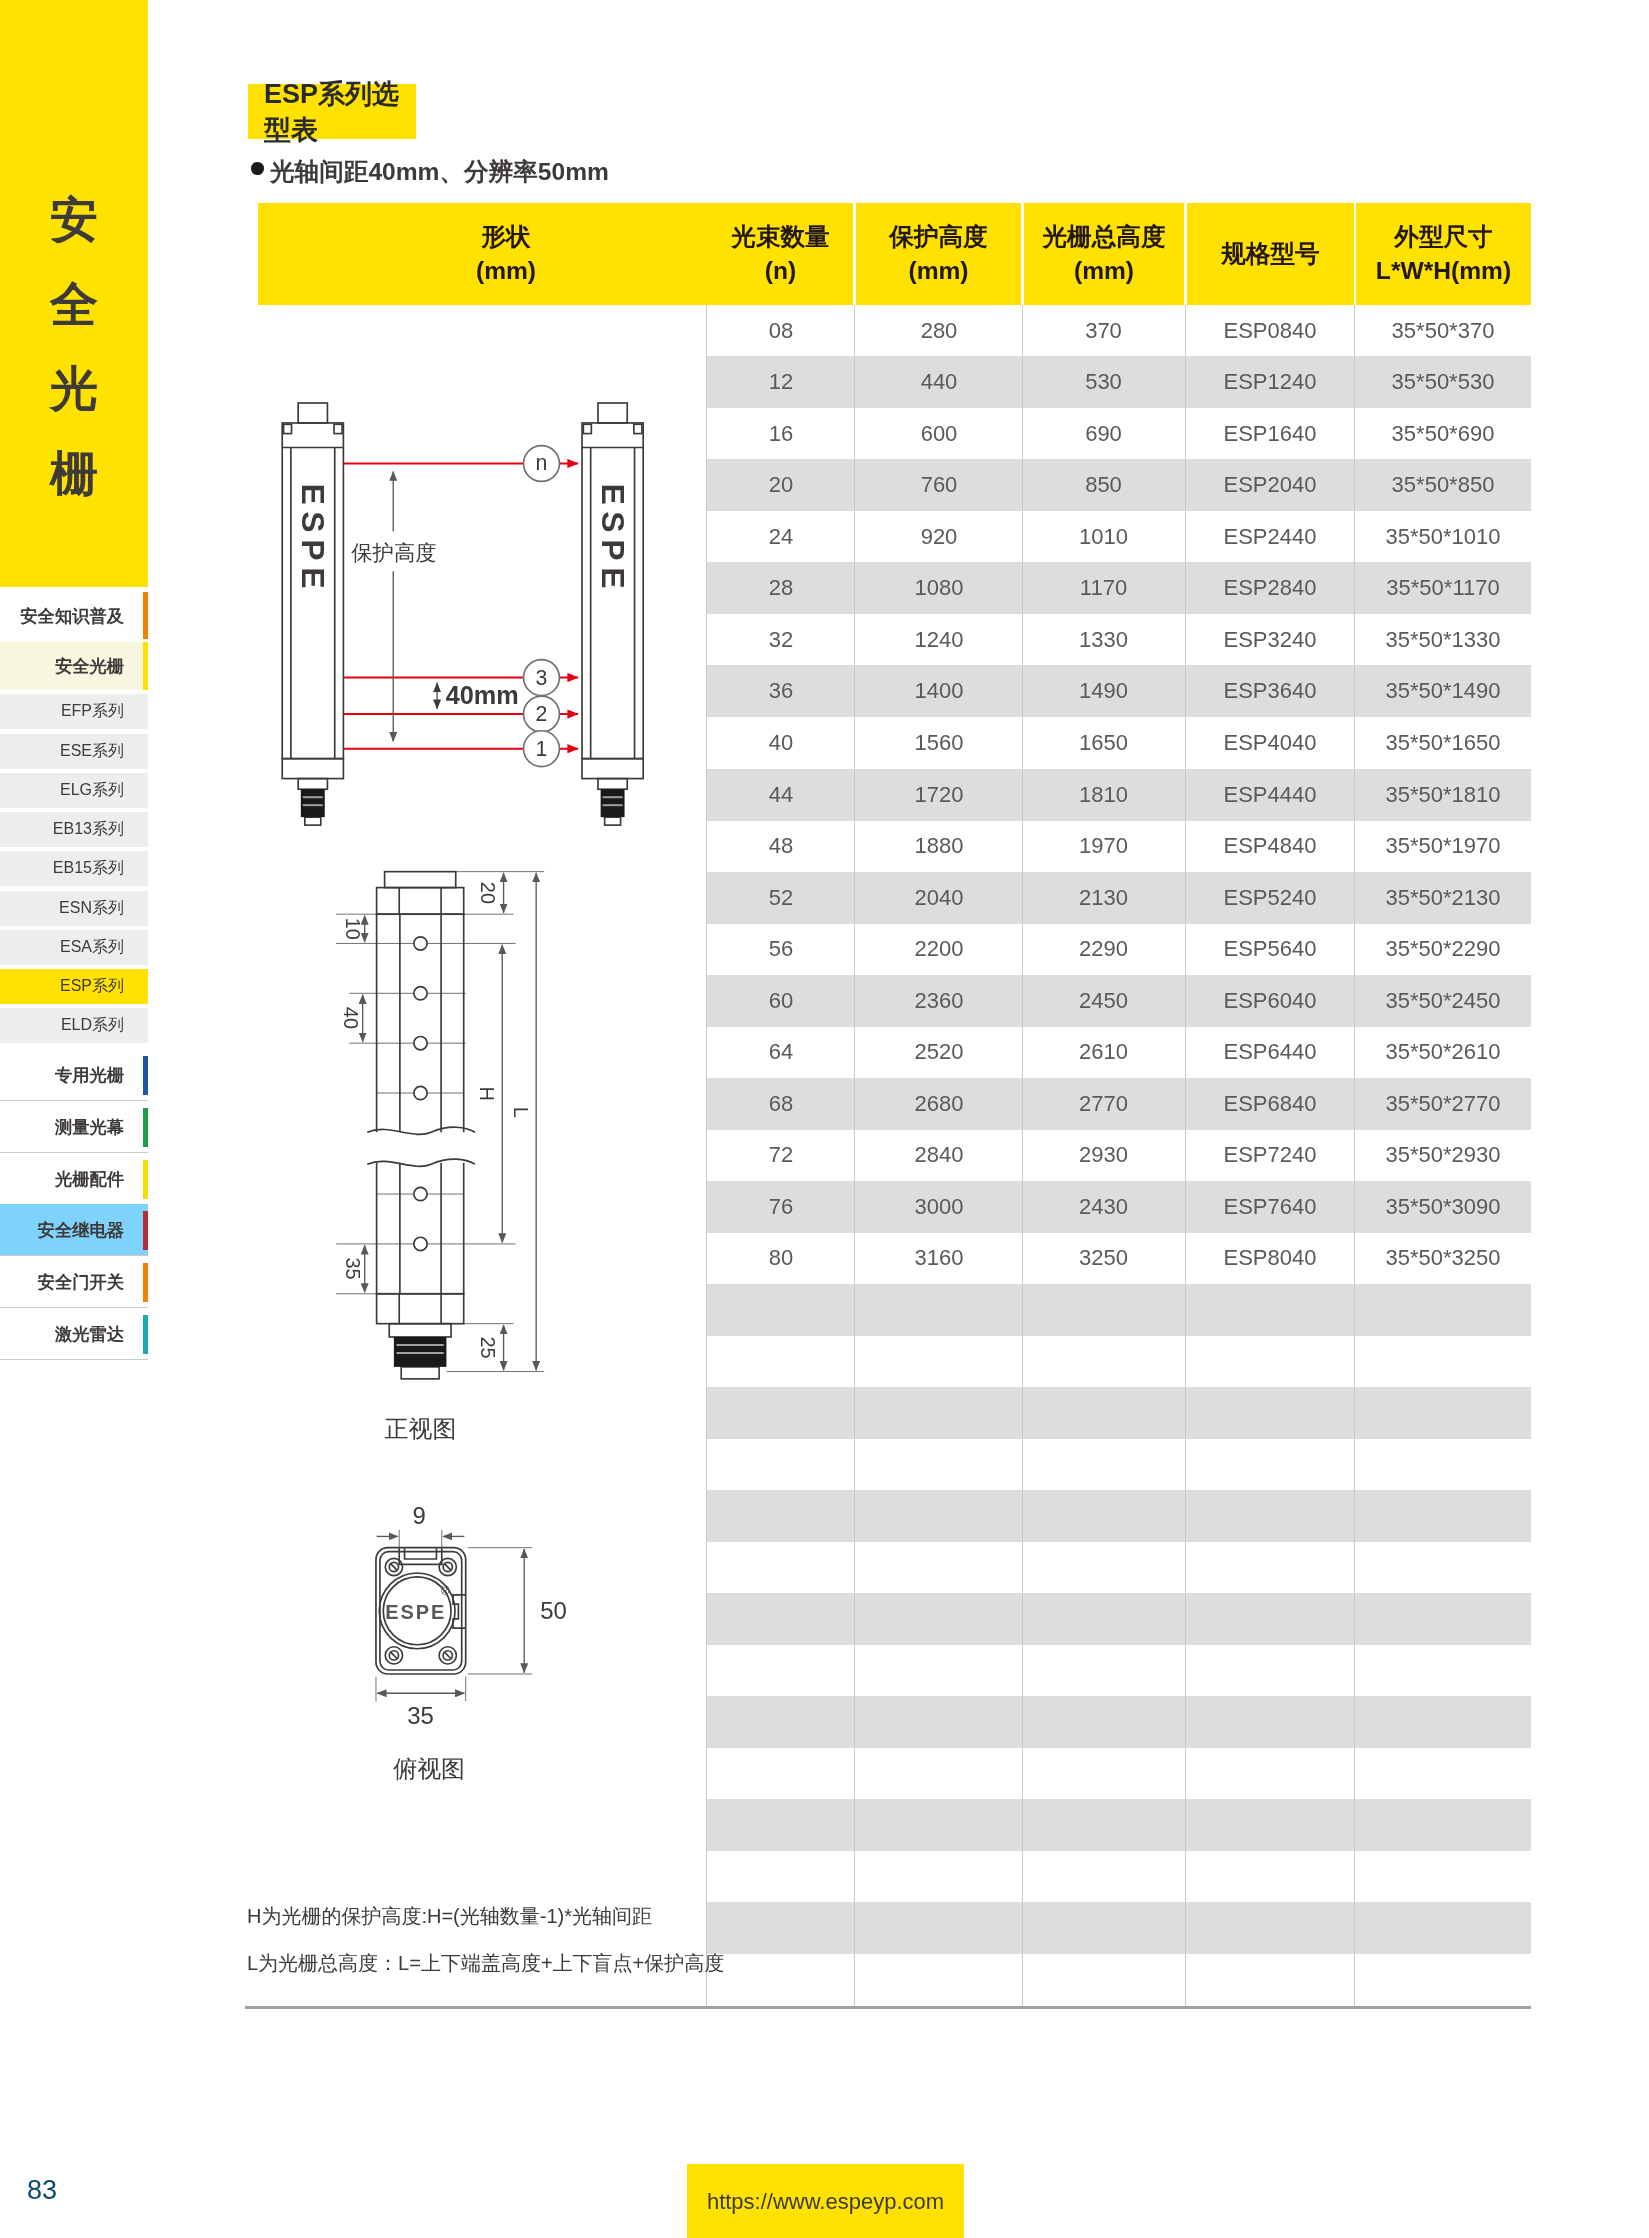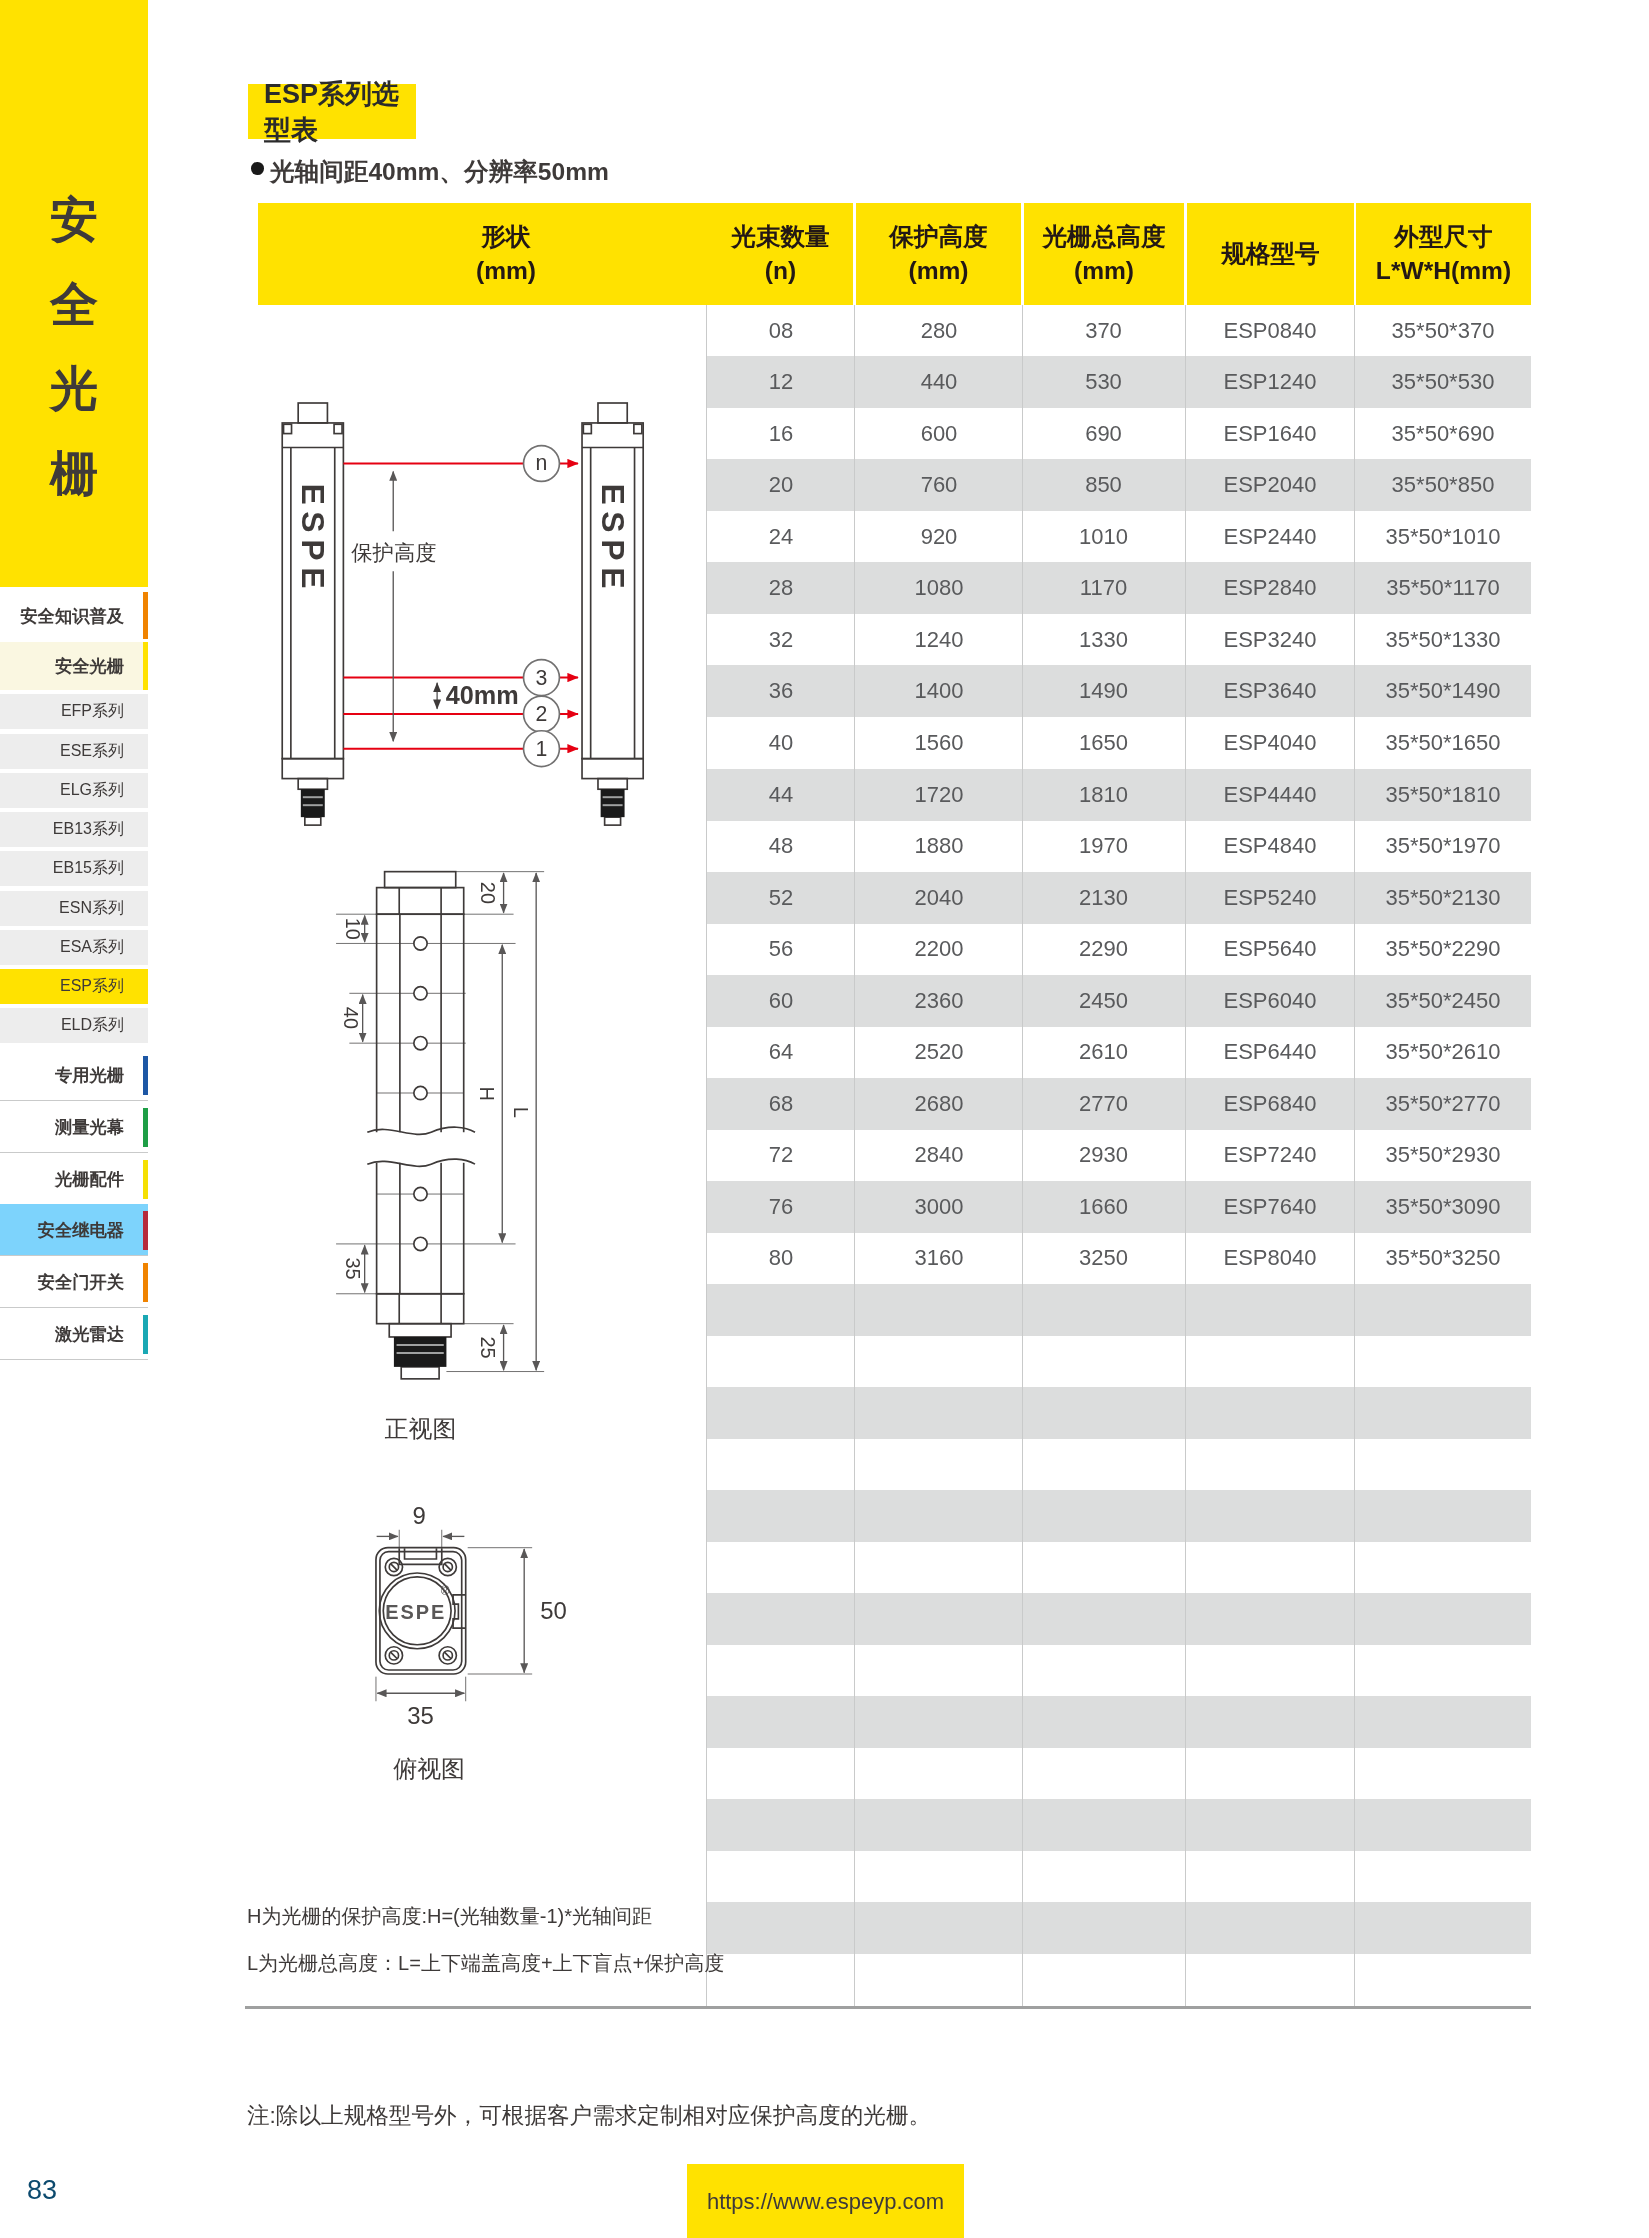--- a/index.html
+++ b/index.html
@@ -244,21 +244,21 @@
       <div class="abs td" style="left: 1022px; width: 163px; top: 1078px; height: 52px;">2770</div>
       <div class="abs td" style="left: 1185px; width: 170px; top: 1078px; height: 52px;">ESP6840</div>
       <div class="abs td" style="left: 1355px; width: 176px; top: 1078px; height: 52px;">35*50*2770</div>
       <div class="abs td" style="left: 707px; width: 148px; top: 1129px; height: 52px;">72</div>
       <div class="abs td" style="left: 855px; width: 168px; top: 1129px; height: 52px;">2840</div>
       <div class="abs td" style="left: 1022px; width: 163px; top: 1129px; height: 52px;">2930</div>
       <div class="abs td" style="left: 1185px; width: 170px; top: 1129px; height: 52px;">ESP7240</div>
       <div class="abs td" style="left: 1355px; width: 176px; top: 1129px; height: 52px;">35*50*2930</div>
       <div class="abs td" style="left: 707px; width: 148px; top: 1181px; height: 52px;">76</div>
       <div class="abs td" style="left: 855px; width: 168px; top: 1181px; height: 52px;">3000</div>
-      <div class="abs td" style="left: 1022px; width: 163px; top: 1181px; height: 52px;">1660</div>
+      <div class="abs td" style="left: 1022px; width: 163px; top: 1181px; height: 52px;">2430</div>
       <div class="abs td" style="left: 1185px; width: 170px; top: 1181px; height: 52px;">ESP7640</div>
       <div class="abs td" style="left: 1355px; width: 176px; top: 1181px; height: 52px;">35*50*3090</div>
       <div class="abs td" style="left: 707px; width: 148px; top: 1232px; height: 52px;">80</div>
       <div class="abs td" style="left: 855px; width: 168px; top: 1232px; height: 52px;">3160</div>
       <div class="abs td" style="left: 1022px; width: 163px; top: 1232px; height: 52px;">3250</div>
       <div class="abs td" style="left: 1185px; width: 170px; top: 1232px; height: 52px;">ESP8040</div>
       <div class="abs td" style="left: 1355px; width: 176px; top: 1232px; height: 52px;">35*50*3250</div>
       <div class="abs vline" style="left: 706px; top: 305px; height: 1701px;"></div>
       <div class="abs vline" style="left: 854px; top: 305px; height: 1701px;"></div>
       <div class="abs vline" style="left: 1022px; top: 305px; height: 1701px;"></div>
@@ -462,20 +462,19 @@
       <text x="630" y="2292" text-anchor="middle" class="dtxt2">9</text>
       <text x="812" y="2434" text-anchor="start" class="dtxt2">50</text>
       <text x="632" y="2592" text-anchor="middle" class="dtxt2">35</text>
       <text x="645" y="2672" text-anchor="middle" class="cap">俯视图</text>
     </g>
   </svg>
 
   <div class="abs colnote" style="top:1903px;">H为光栅的保护高度:H=(光轴数量-1)*光轴间距</div>
   <div class="abs colnote" style="top:1950px;">L为光栅总高度：L=上下端盖高度+上下盲点+保护高度</div>
 
-  <div class="abs" id="foot-note">注:除以上规格型号外，可根据客户需求定制相对应保护高度的光栅。</div>
   <div class="abs" id="page-num">83</div>
   <div class="abs" id="url-box">
     <span>https://www.espeyp.com</span>
   </div>
 
 </div>
 
 
 </body></html>

